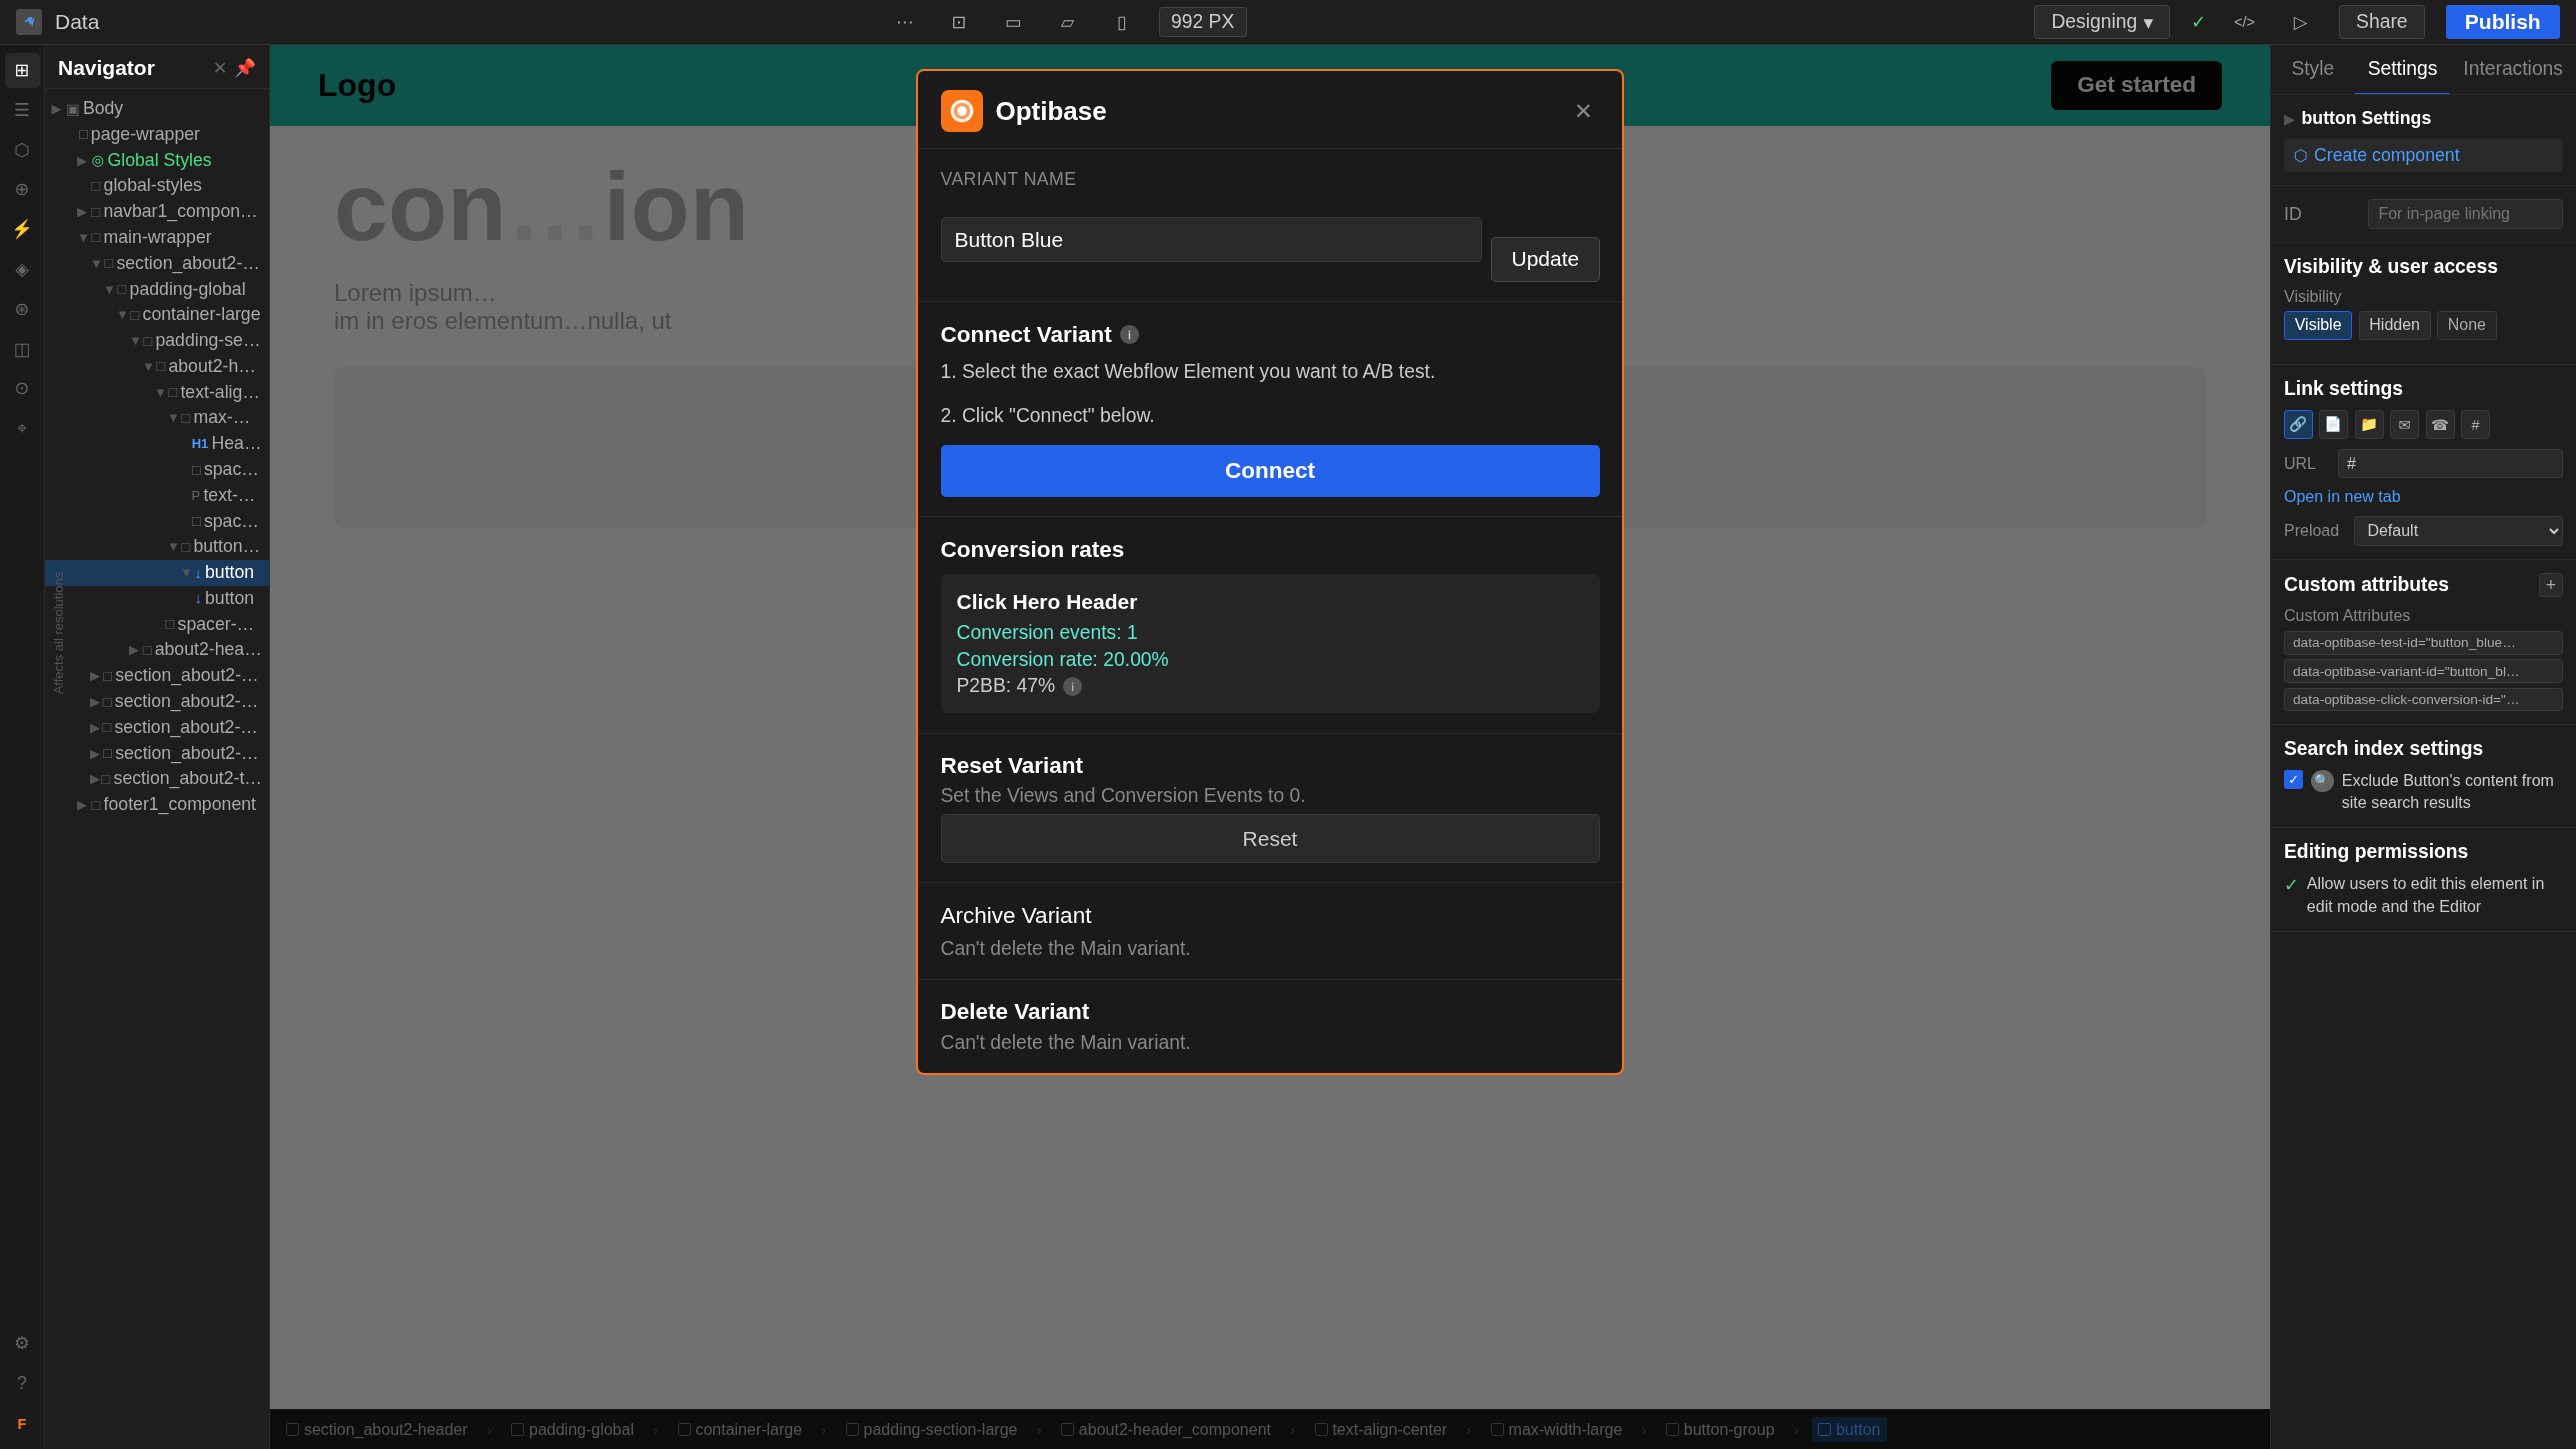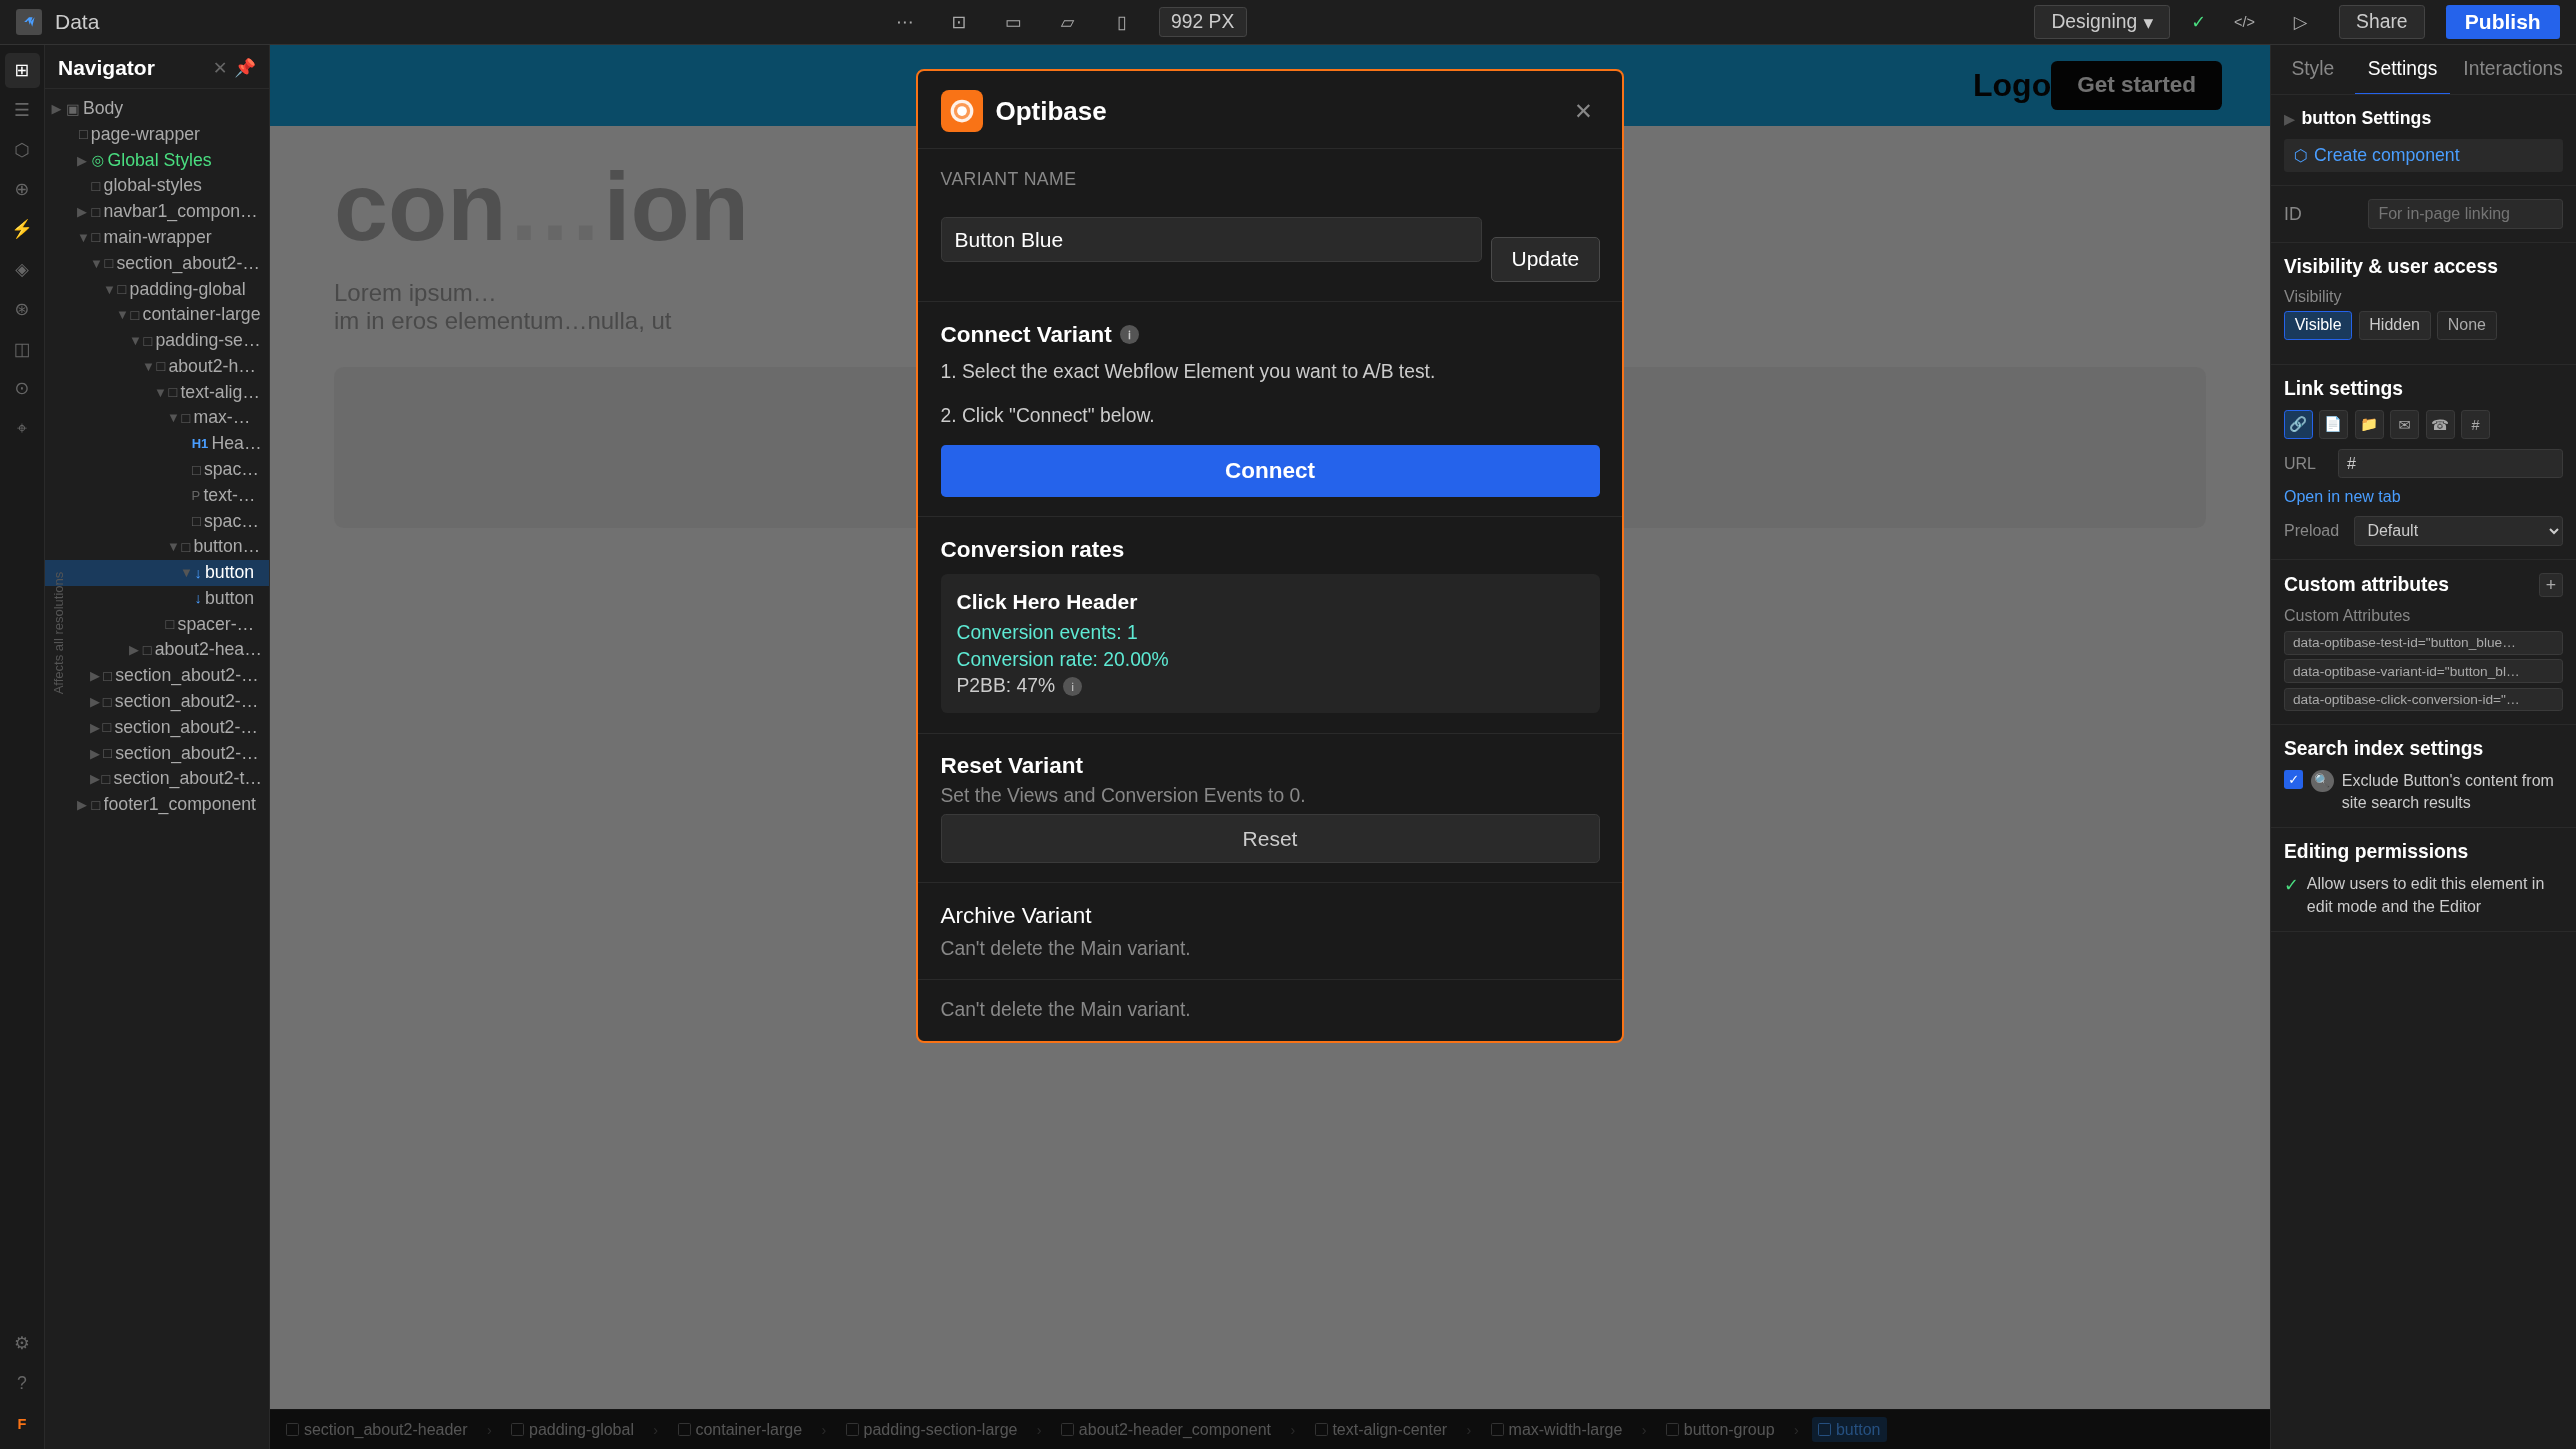--- a/index.html
+++ b/index.html
@@ -33,21 +33,21 @@
     .tree-item { display: flex; align-items: center; padding: 2.4px 6.4px 2.4px 0; cursor: pointer; font-size: 17.7px; color: #aaa; white-space: nowrap; overflow: hidden; }
     .tree-item.selected { background: #1a3a5c; color: #fff; }
     .tree-arrow { font-size: 13px; color: #555; margin-right: 1.6px; width: 13px; }
     .tree-icon { font-size: 14.5px; margin-right: 3.2px; color: #666; }
     .tree-icon.blue { color: #4a9eff; }
     .tree-icon.green { color: #4ade80; }
     .tree-text { overflow: hidden; text-overflow: ellipsis; }
 
     
     .canvas-area { flex: 1; background: #404040; position: relative; overflow: hidden; }
-    .nav-bar-preview { display: flex; align-items: center; justify-content: flex-end; padding: 16px 48px; background: #0ea5e9; }
+    .nav-bar-preview { display: flex; align-items: center; justify-content: space-between; padding: 16px 48px; background: #14b8a6; }
     .logo-text { font-size: 32px; font-weight: 700; color: #000; }
     .get-started-btn { background: #000; color: #fff; padding: 11.3px 26px; border-radius: 6.4px; font-size: 22.5px; font-weight: 600; border: none; cursor: pointer; }
 
     
     .bottom-bar { position: absolute; bottom: 0; left: 0; right: 0; background: #1a1a1a; border-top: 0.8px solid #2a2a2a; height: 40px; display: flex; align-items: center; padding: 0 9.7px; gap: 13px; overflow: hidden; }
     .bottom-item { display: flex; align-items: center; gap: 4.8px; font-size: 16px; color: #aaa; cursor: pointer; white-space: nowrap; padding: 3.2px 6.4px; border-radius: 3.2px; }
     .bottom-item-icon { width: 13px; height: 13px; border: 0.8px solid #666; border-radius: 1.6px; flex-shrink: 0; }
 
     
     .right-sidebar { width: 306px; background: #1e1e1e; border-left: 0.8px solid #2a2a2a; display: flex; flex-direction: column; flex-shrink: 0; overflow-y: auto; }
@@ -388,20 +388,21 @@
           <div class="reset-desc">Set the Views and Conversion Events to 0.</div>
           <button class="reset-btn">Reset</button>
         </div>
 
         <div class="modal-section">
           <div class="archive-section-title">Archive Variant</div>
           <div class="archive-desc">Can't delete the Main variant.</div>
         </div>
 
         <div class="modal-section">
+          <div class="delete-section-title">Delete Variant</div>
           <div class="delete-desc">Can't delete the Main variant.</div>
         </div>
       </div>
     </div>
 
     <div class="bottom-bar" style="bottom:0;">
       <div class="bottom-item">
         <div class="bottom-item-icon"></div>
         <span>section_about2-header</span>
       </div>

